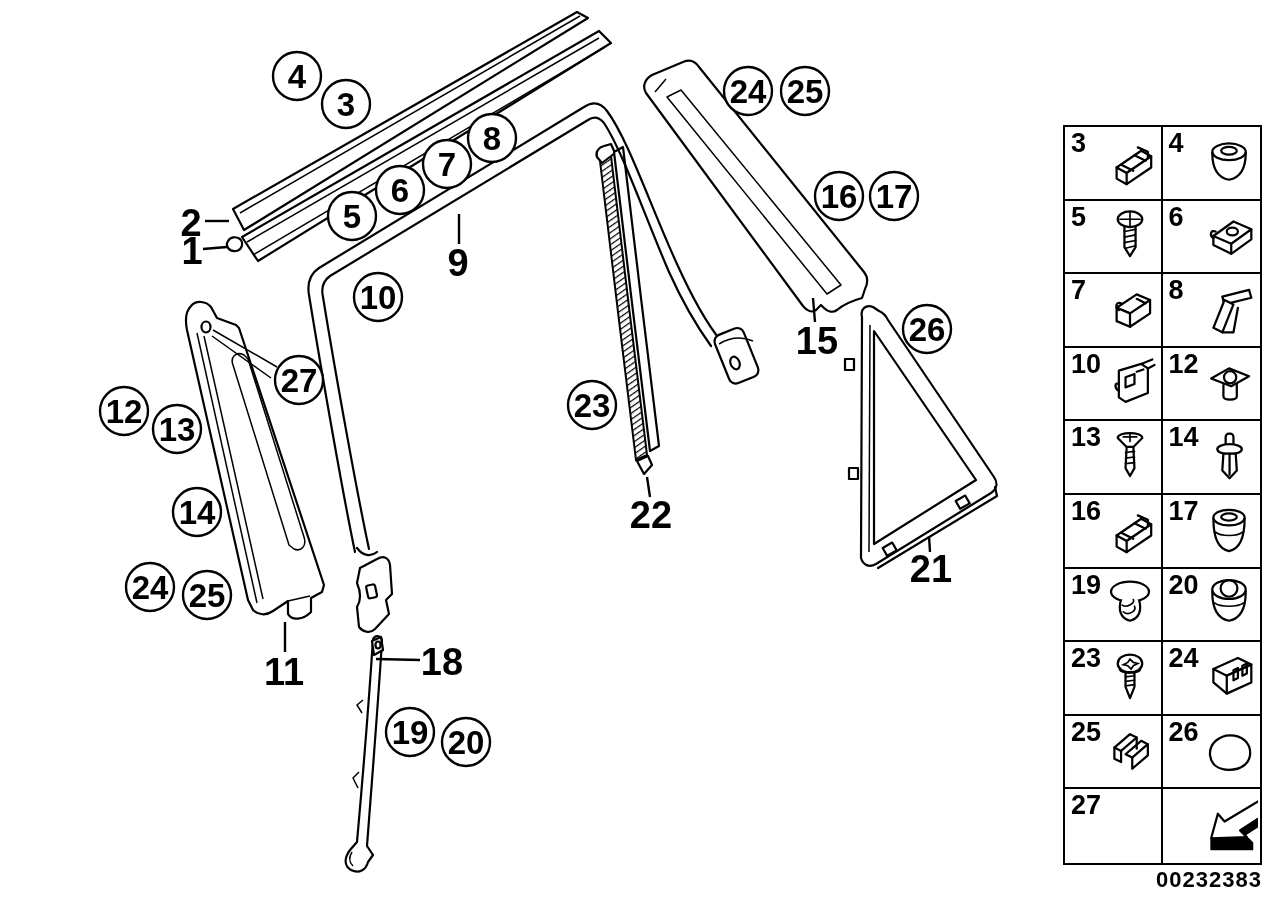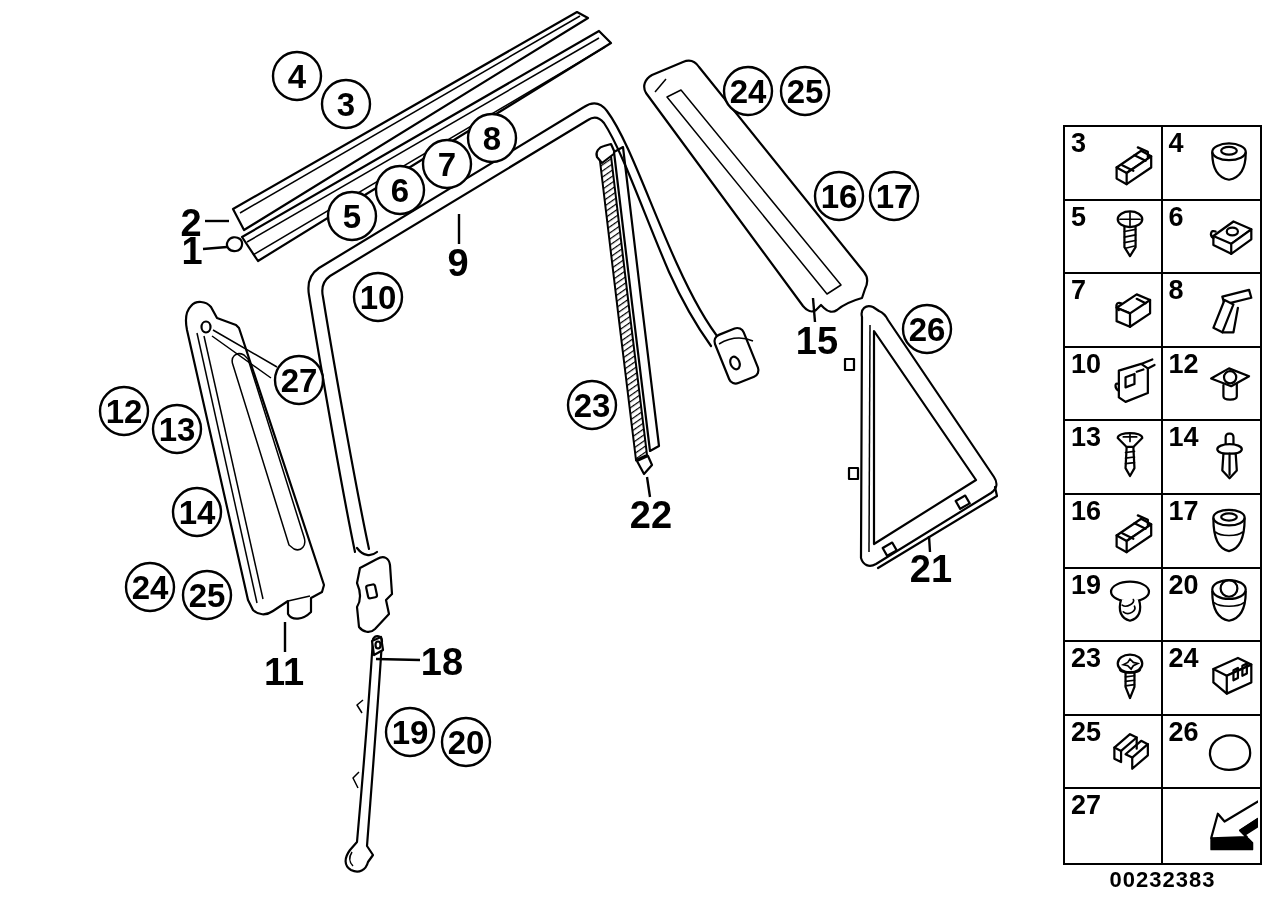--- a/index.html
+++ b/index.html
@@ -12,21 +12,21 @@
     box-sizing:border-box;border:2.5px solid #000;background:#fff;
     display:grid;grid-template-columns:1fr 1fr;grid-template-rows:repeat(10,1fr);
   }
   .cell{position:relative;box-sizing:border-box;border-right:2px solid #000;border-bottom:2px solid #000;background:#fff;}
   .cell:nth-child(2n){border-right:none;}
   .cell:nth-last-child(-n+2){border-bottom:none;}
   .cell .num{position:absolute;left:6px;top:2px;font-size:27px;font-weight:700;color:#000;line-height:1.1;}
   .cell .ic{position:absolute;right:2px;top:50%;transform:translateY(-50%);width:58px;height:62px;}
   .cell .ic svg{display:block;width:100%;height:100%;}
   .docnum{
-    position:absolute;left:1063px;top:867px;width:199px;text-align:center;
+    position:absolute;left:1063px;top:867px;width:199px;text-align:right;
     font-size:22px;font-weight:700;letter-spacing:1px;color:#000;
   }
   .art{stroke:#000;stroke-width:2.2;fill:none;stroke-linejoin:round;stroke-linecap:round;}
   .artf{stroke:#000;stroke-width:2.2;fill:#fff;stroke-linejoin:round;stroke-linecap:round;}
   .thin{stroke:#000;stroke-width:1.5;fill:none;stroke-linejoin:round;}
   .callout circle{fill:#fff;stroke:#000;stroke-width:2.4;}
   .callout text{font-family:"Liberation Sans",sans-serif;font-weight:700;font-size:33px;fill:#000;text-anchor:middle;}
   .plabel text{font-family:"Liberation Sans",sans-serif;font-weight:700;font-size:38px;fill:#000;text-anchor:middle;}
   .plabel line{stroke:#000;stroke-width:2.4;}
 </style>

